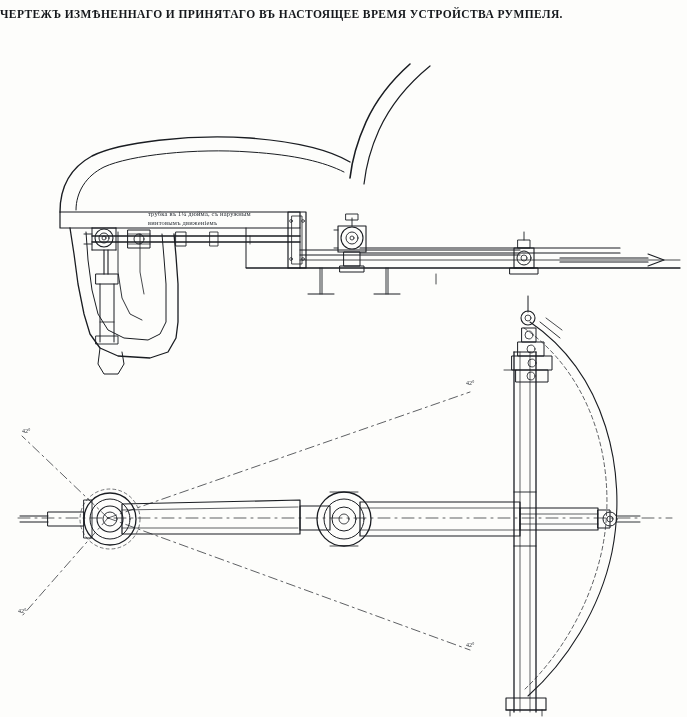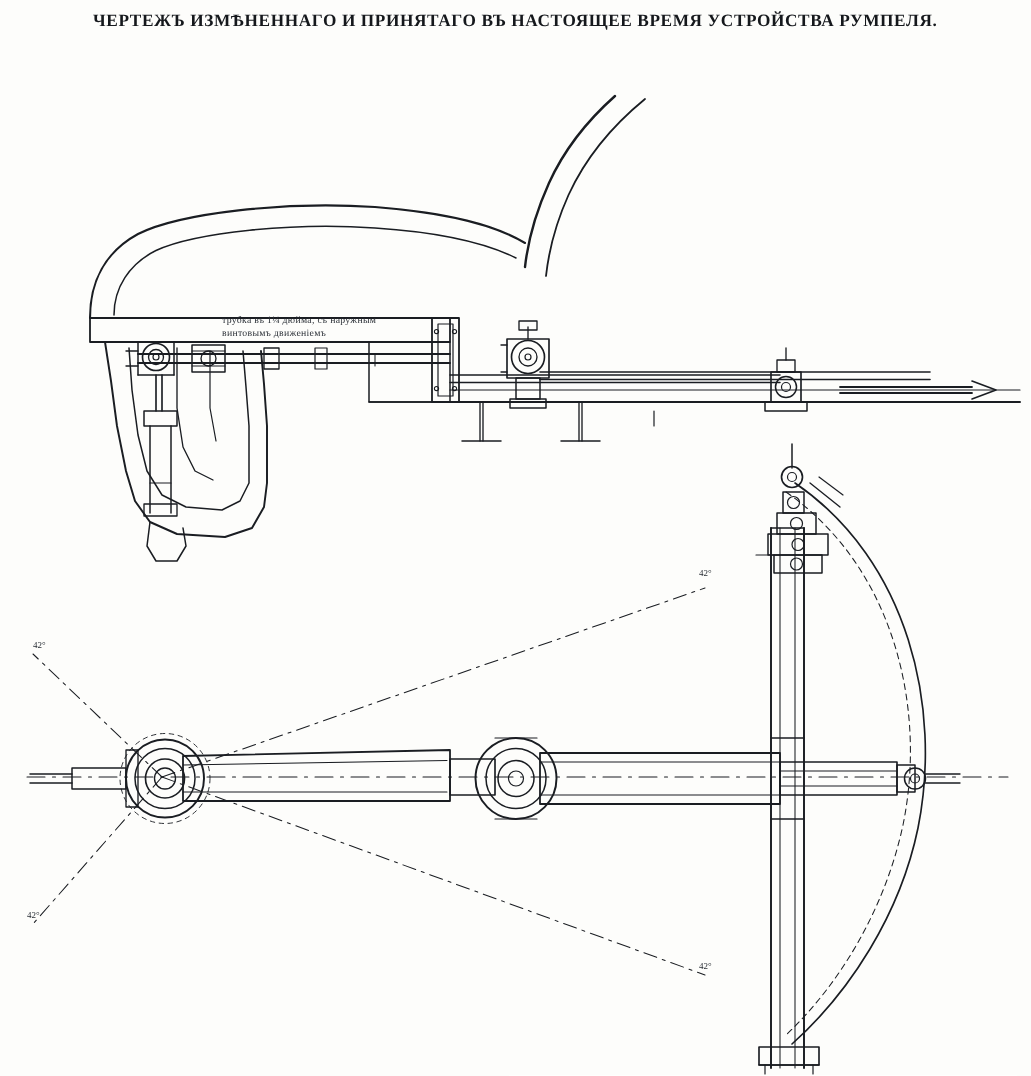--- a/index.html
+++ b/index.html
@@ -15,21 +15,21 @@
     width: 687px;
     height: 717px;
     background: #fdfdfb;
     overflow: hidden;
   }
   .caption {
     position: absolute;
     top: 8px;
     left: 0;
     width: 687px;
-    text-align: center;
+    text-align: left;
     font-family: "Liberation Serif", serif;
     font-size: 11.5px;
     letter-spacing: 0.4px;
     color: #15181c;
     font-weight: 700;
     white-space: nowrap;
   }
   .drawing {
     position: absolute;
     top: 22px;

